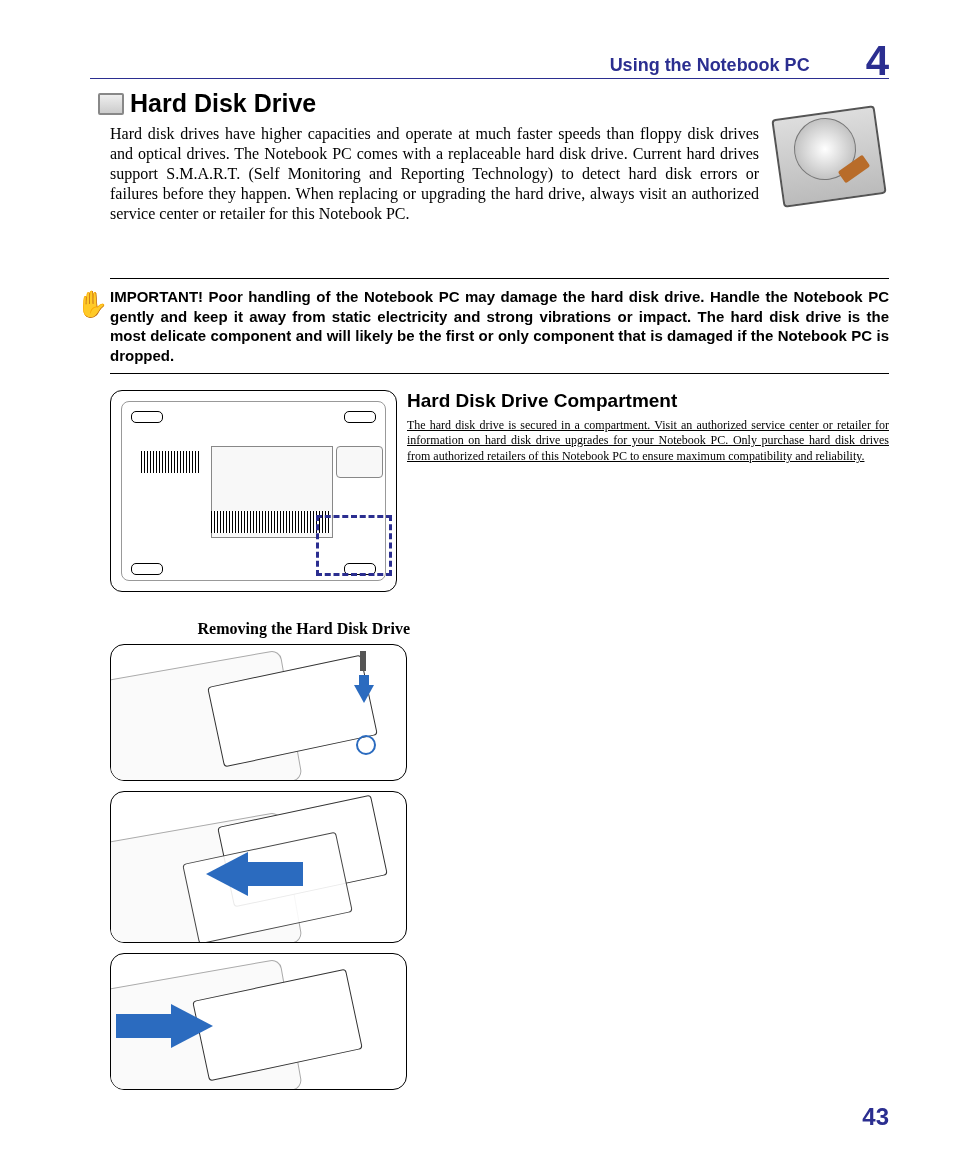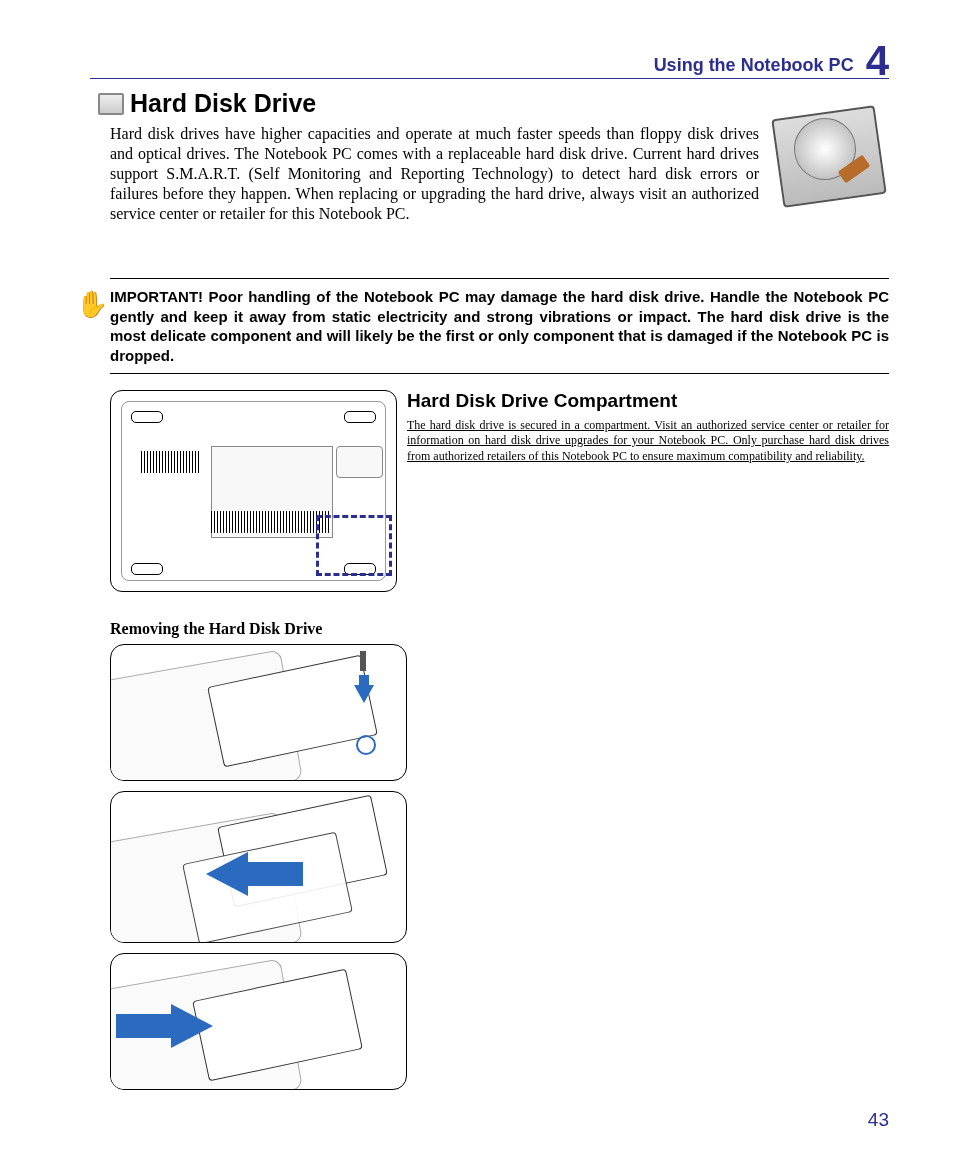--- a/index.html
+++ b/index.html
@@ -19,20 +19,21 @@
   .header-line {
     border-bottom: 1.5px solid #2b2e90;
     display: flex;
     justify-content: flex-end;
     align-items: baseline;
     color: #2b2e90;
     font-family: Arial, Helvetica, sans-serif;
     font-weight: bold;
     padding-bottom: 2px;
     margin-bottom: 10px;
+    gap: 44px;
   }
   .header-title {
     font-size: 18px;
     margin-right: 12px;
   }
   .header-number {
     font-size: 42px;
     line-height: 34px;
     position: relative;
     top: 4px;
@@ -176,20 +177,21 @@
     text-align:justify;
     line-height:1.28;
     margin:0;
     text-decoration:underline;
   }
 
   .procedures{
     display:flex;
     padding-left:20px;
     gap: 116px;
+    text-align: right;
   }
   .proc-col{ width: 300px;}
   .proc-col h3{
     font-family:"Times New Roman",serif;
     font-weight:bold;
     font-size:16px;
     margin:0 0 6px 0;
   }
   .step-box{
     width:295px;
@@ -255,22 +257,22 @@
     content:"";position:absolute;left:-5px;top:-28px;width:10px;height:14px;background:#2b6bbf;
   }
   .circle-marker{
     position:absolute;
     width:16px;height:16px;border:2px solid #2b6bbf;border-radius:50%;
   }
   .page-number{
     position:absolute;
     bottom:24px;right:65px;
     font-family: Arial, Helvetica, sans-serif;
-    font-weight:normal;
-    font-size:19px;
+    font-weight:bold;
+    font-size:24px;
     color:#2b2e90;
     margin-left:16px;
   }
 </style>
 </head>
 <body>
 
 <div class="page">
 
   <div class="header-line">

